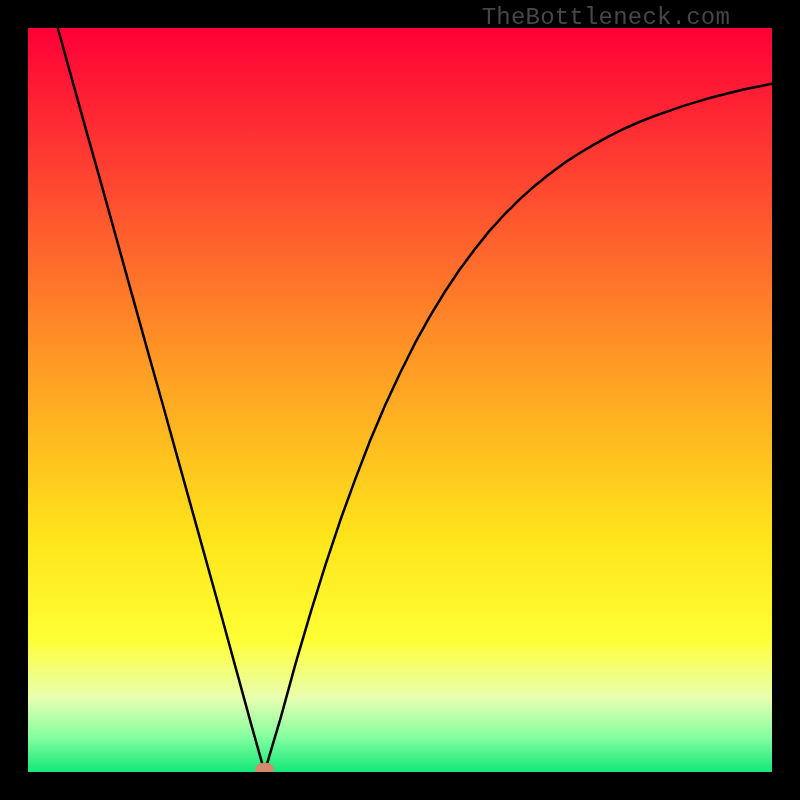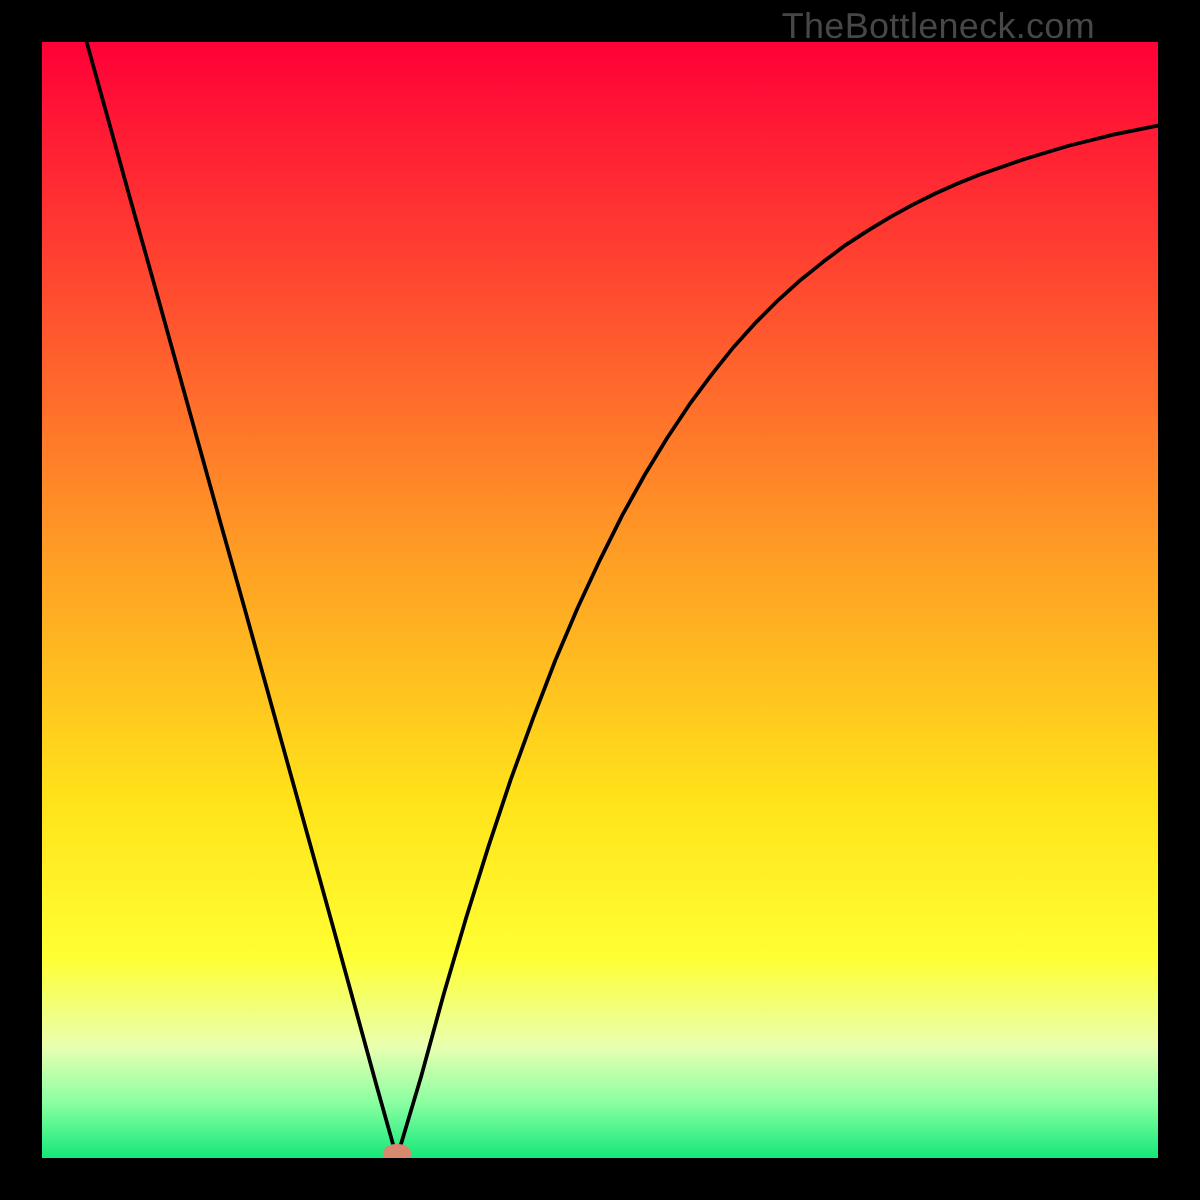--- a/index.html
+++ b/index.html
@@ -9,20 +9,21 @@
     height: 800px;
     background: #000;
     overflow: hidden;
     font-family: Arial, Helvetica, sans-serif;
   }
   .frame {
     position: relative;
     width: 742px;
     height: 800px;
     background: #000;
+    font-family: Liberation Mono, monospace;
   }
   .watermark {
     position: absolute;
     top: 4px;
     right: 12px;
     color: #474747;
     font-size: 24px;
     font-weight: 500;
     letter-spacing: 0.2px;
     z-index: 5;

